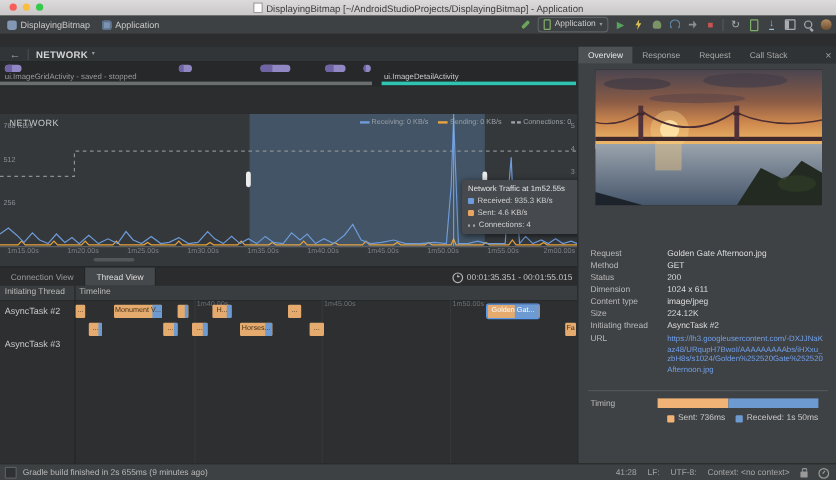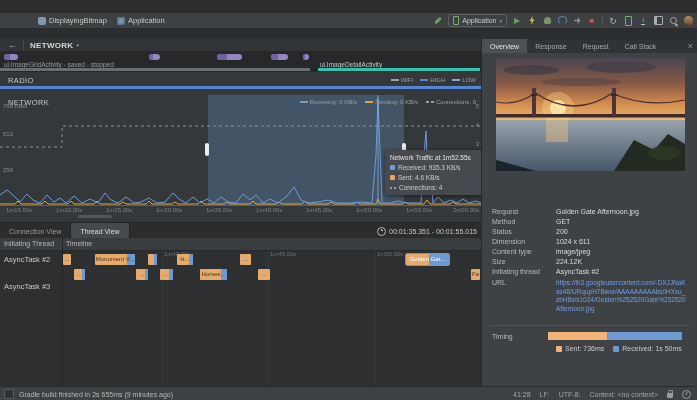--- a/index.html
+++ b/index.html
@@ -14,21 +14,21 @@
   .tl-yellow{left:19px;background:#fbbe3c;}
   .tl-green{left:30px;background:#35c94a;}
   .titlebar-title{position:absolute;top:2px;left:0;right:0;text-align:center;
     font-size:8px;color:#3d3d3d;}
   .doc-ico{display:inline-block;width:6px;height:7px;background:#fdfdfd;border:1px solid #9a9a9a;
     vertical-align:-1px;margin-right:3px;}
 
   
   .toolbar{position:absolute;top:13px;left:0;right:0;height:15px;background:#3e4143;
     border-bottom:1px solid #2b2b2b;display:flex;align-items:center;}
-  .crumbs{display:flex;align-items:flex-start;gap:10px;padding-left:6px;color:#c9c9c9;font-size:7.5px;margin-left:32px;}
+  .crumbs{display:flex;align-items:flex-start;gap:10px;padding-left:6px;color:#c9c9c9;font-size:7.5px;}
   .crumb{display:flex;align-items:center;gap:3px;}
   .crumb-ico{width:8px;height:8px;border-radius:2px;background:#8298b5;}
   .crumb-ico.mod{background:#7d94b0;box-shadow:inset 0 0 0 1.5px #5c718c;}
   .toolbar-right{position:absolute;right:4px;top:0;height:15px;display:flex;align-items:center;gap:5px;}
   .ticon{width:10px;height:11px;display:flex;align-items:center;justify-content:center;position:relative;}
   .wrench-icon::before{content:"";width:8px;height:3px;background:#6ba45c;border-radius:2px;transform:rotate(-45deg);}
   .combo{display:flex;align-items:center;gap:3px;border:1px solid #5e6164;border-radius:3px;
     padding:1px 4px;color:#ccc;font-size:7px;height:9px;}
   .phone-ico{width:4px;height:7px;border:1px solid #7fb069;border-radius:1px;}
   .caret{font-size:5px;color:#9a9a9a;}
@@ -164,20 +164,26 @@
   .lock-icon::before{content:"";position:absolute;left:1px;top:-3px;width:3px;height:3px;
     border:1px solid #9a9a9a;border-bottom:none;border-radius:2px 2px 0 0;}
   .gauge-icon{width:7px;height:7px;border:1px solid #9a9a9a;border-radius:50%;position:relative;}
   .gauge-icon::before{content:"";position:absolute;left:3px;top:1px;width:1px;height:3px;background:#9a9a9a;transform:rotate(40deg);}
 </style>
 </head>
 <body>
 
 <div class="app">
 
+  <div class="titlebar">
+    <span class="tl tl-red"></span>
+    <span class="tl tl-yellow"></span>
+    <span class="tl tl-green"></span>
+    <div class="titlebar-title"><span class="doc-ico"></span><span>DisplayingBitmap [~/AndroidStudioProjects/DisplayingBitmap] - Application</span></div>
+  </div>
 
   <div class="toolbar">
     <div class="crumbs">
       <span class="crumb">
         <span class="crumb-ico"></span>
         <span>DisplayingBitmap</span>
       </span>
       <span class="crumb">
         <span class="crumb-ico mod"></span>
         <span>Application</span>
@@ -229,38 +235,20 @@
   </div>
 
   <div class="events">
     <span id="pills"><span class="pill" style="left: 4px; width: 14px;"></span><span class="pill" style="left: 149px; width: 11px;"></span><span class="pill" style="left: 217px; width: 25px;"></span><span class="pill" style="left: 271px; width: 17px;"></span><span class="pill" style="left: 303px; width: 6px;"></span></span>
     <span class="ev-label" style="left:4px;">ui.ImageGridActivity - saved - stopped</span>
     <span class="bar-gray"></span>
     <span class="ev-label detail" style="left:320px;">ui.ImageDetailActivity</span>
     <span class="bar-teal"></span>
   </div>
 
-  <div class="radio">
-    <span class="radio-label">RADIO</span>
-    <div class="radio-legend" id="radio-legend">
-        <span class="lg-item">
-          <span class="lg-line" style="background: rgb(154, 160, 166);"></span>
-          <span>WIFI</span>
-        </span>
-        <span class="lg-item">
-          <span class="lg-line" style="background: rgb(85, 133, 214);"></span>
-          <span>HIGH</span>
-        </span>
-        <span class="lg-item">
-          <span class="lg-line" style="background: rgb(143, 163, 194);"></span>
-          <span>LOW</span>
-        </span>
-      </div>
-    <div class="radio-bar"></div>
-  </div>
 
   <div class="chart">
     <div class="selection"></div>
     <span class="handle" style="left:205px;"></span>
     <span class="handle" style="left:402px;"></span>
     <svg width="481" height="122" style="position:absolute;left:0;top:0;">
       <path d="M0,52 L62,52 L62,31 L481,31" fill="none" stroke="#8a8f94" stroke-width="1" stroke-dasharray="3,3"></path>
       <polyline fill="none" stroke="#e8a33d" stroke-width="1" points="0,109 15,109 18,106 21,109 42,109 45,106 48,109 68,109 71,106 74,109 94,109 97,106 100,109 120,109 123,107 126,109 146,109 149,106 152,109 172,109 175,107 178,109 198,109 201,106 204,109 224,109 227,107 230,109 250,109 253,106 256,109 276,109 279,107 282,109 302,109 305,106 308,109 328,109 331,107 334,109 354,109 357,107 360,109 376,109 378,104 380,109 402,109 405,107 408,109 424,109 427,105 430,109 450,109 453,107 456,109 474,109 481,109"></polyline>
       <polyline fill="none" stroke="#6e9bd9" stroke-width="1" points="0,100 7,95 14,101 20,107 27,99 33,105 40,108 47,100 54,107 60,103 66,108 74,101 82,108 90,104 98,108 105,98 111,105 118,108 126,102 134,108 141,107 149,103 157,108 165,107 173,98 179,104 186,108 193,102 200,108 207,104 214,108 221,102 228,107 236,108 243,99 250,105 256,100 263,108 270,104 278,108 287,101 294,92 301,105 309,108 318,107 328,105 338,108 350,108 362,107 372,108 376,60 378,3 380,55 382,108 390,108 398,106 406,108 414,108 421,108 424,60 426,36 428,85 430,70 433,108 438,102 444,108 451,105 457,108 463,104 469,108 476,106 481,108"></polyline>
       <line x1="378" y1="0" x2="378" y2="110" stroke="rgba(130,180,235,0.75)" stroke-width="1"></line>

